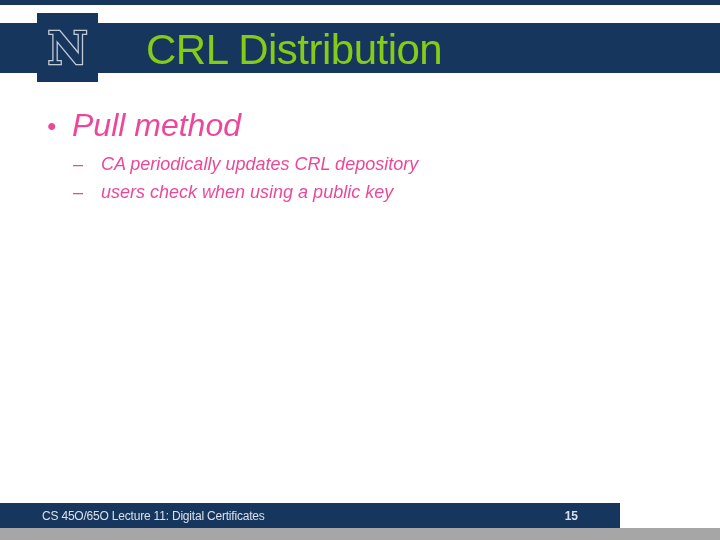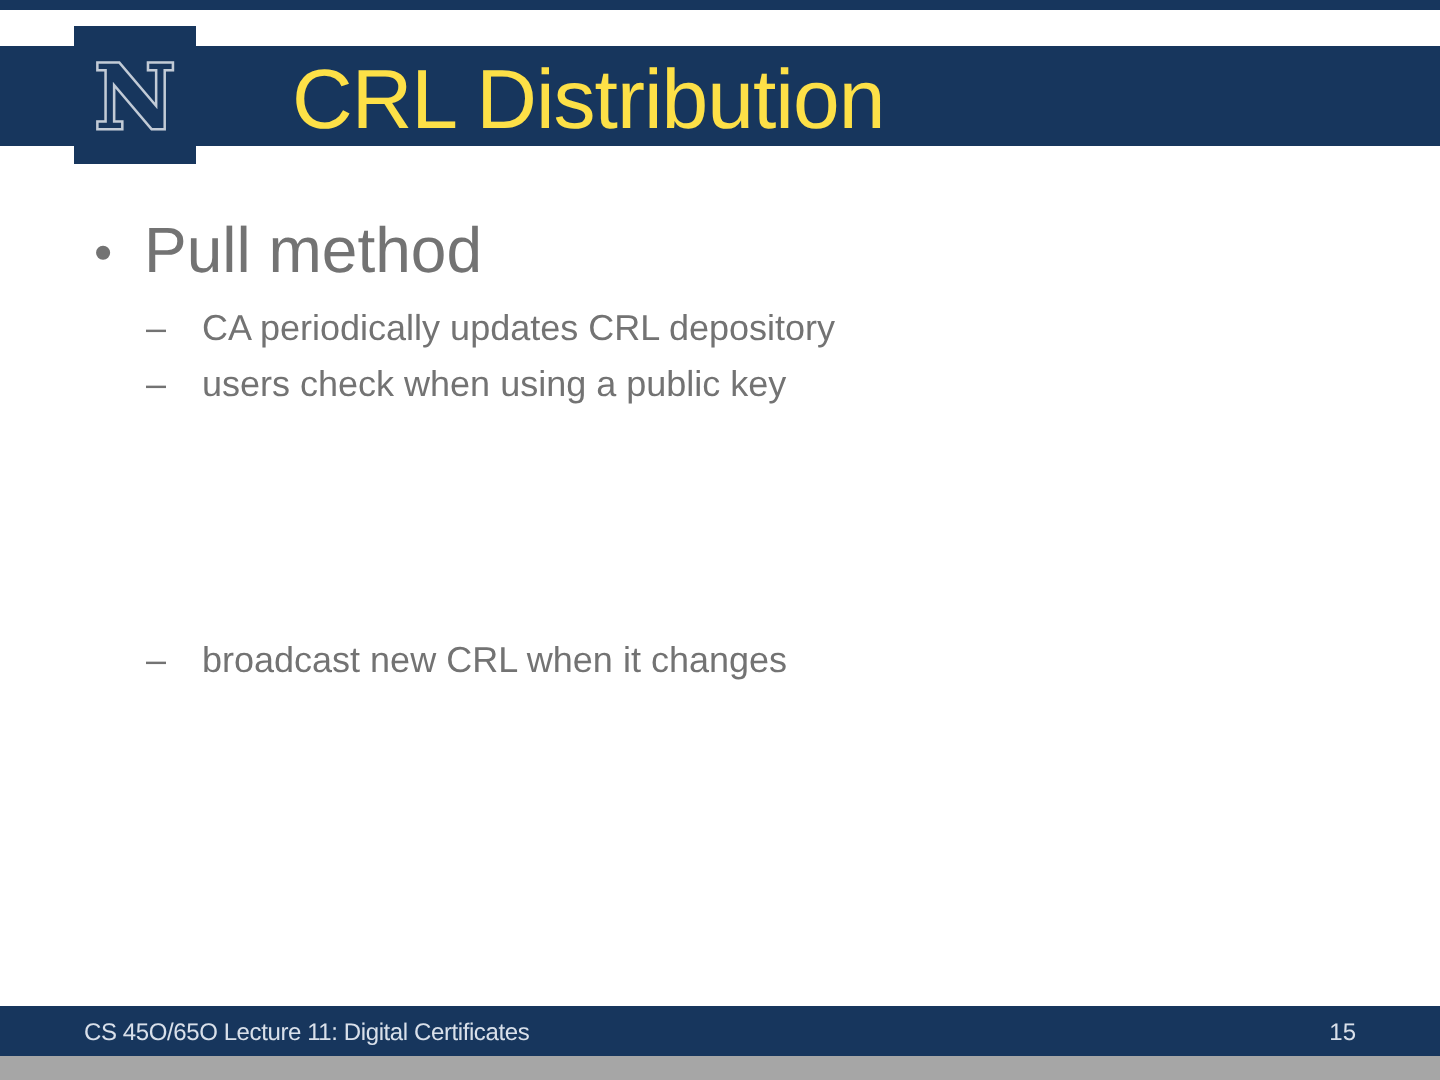--- a/index.html
+++ b/index.html
@@ -16,63 +16,65 @@
     background:#17365D;
   }
   
   .header-bar{
     position:absolute;left:0;top:23px;width:720px;height:50px;
     background:#17365D;
     display:flex;align-items:center;
   }
   .slide-title{
     margin-left:146px;
-    color:#fde047;
+    color:#84cc16;
     font-size:42px;
     line-height:50px;
     padding-top:3px;
     letter-spacing:-0.5px;
     white-space:nowrap;
   }
   
   .logo-box{
     position:absolute;left:37px;top:13px;width:61px;height:69px;
     background:#17365D;
     display:flex;align-items:center;justify-content:center;
   }
   .logo-box svg{display:block;}
   
   .bullet-line{
     position:absolute;
-    color:#737373;
+    color:#ec4899;
     white-space:nowrap;
     line-height:1;
+    font-style:italic;
   }
   .bullet-line.l1{left:47px;font-size:32px;}
   .bullet-line.l2{left:73px;font-size:18px;}
   .bullet-line .marker{display:inline-block;}
   .bullet-line.l1 .marker{width:25px;font-size:26px;vertical-align:1px;}
   .bullet-line.l2 .marker{width:28px;}
   
   .footer-bar{
-    position:absolute;left:0;top:503px;width:720px;height:25px;
+    position:absolute;left:0;top:503px;width:620px;height:25px;
     background:#17365D;
     display:flex;align-items:center;
   }
   .footer-course{
     margin-left:42px;
     color:#D9E0EA;
     font-size:12px;
     letter-spacing:-0.2px;
     flex:1;
   }
   .footer-page{
     margin-right:42px;
     color:#D9E0EA;
     font-size:12px;
+    font-weight:bold;
   }
   .gray-strip{
     position:absolute;left:0;top:528px;width:720px;height:12px;
     background:#A6A6A6;
   }
 </style>
 </head>
 <body>
 
 <div class="slide">
@@ -95,23 +97,20 @@
 
   <div class="bullet-line l2" style="top:155px">
     <span class="marker">–</span><span>CA periodically updates CRL depository</span>
   </div>
 
   <div class="bullet-line l2" style="top:183px">
     <span class="marker">–</span><span>users check when using a public key</span>
   </div>
 
 
-  <div class="bullet-line l2" style="top:321px">
-    <span class="marker">–</span><span>broadcast new CRL when it changes</span>
-  </div>
 
 
   <div class="footer-bar">
     <span class="footer-course">CS 45O/65O Lecture 11: Digital Certificates</span>
     <span class="footer-page">15</span>
   </div>
 
   <div class="gray-strip"></div>
 
 </div>

